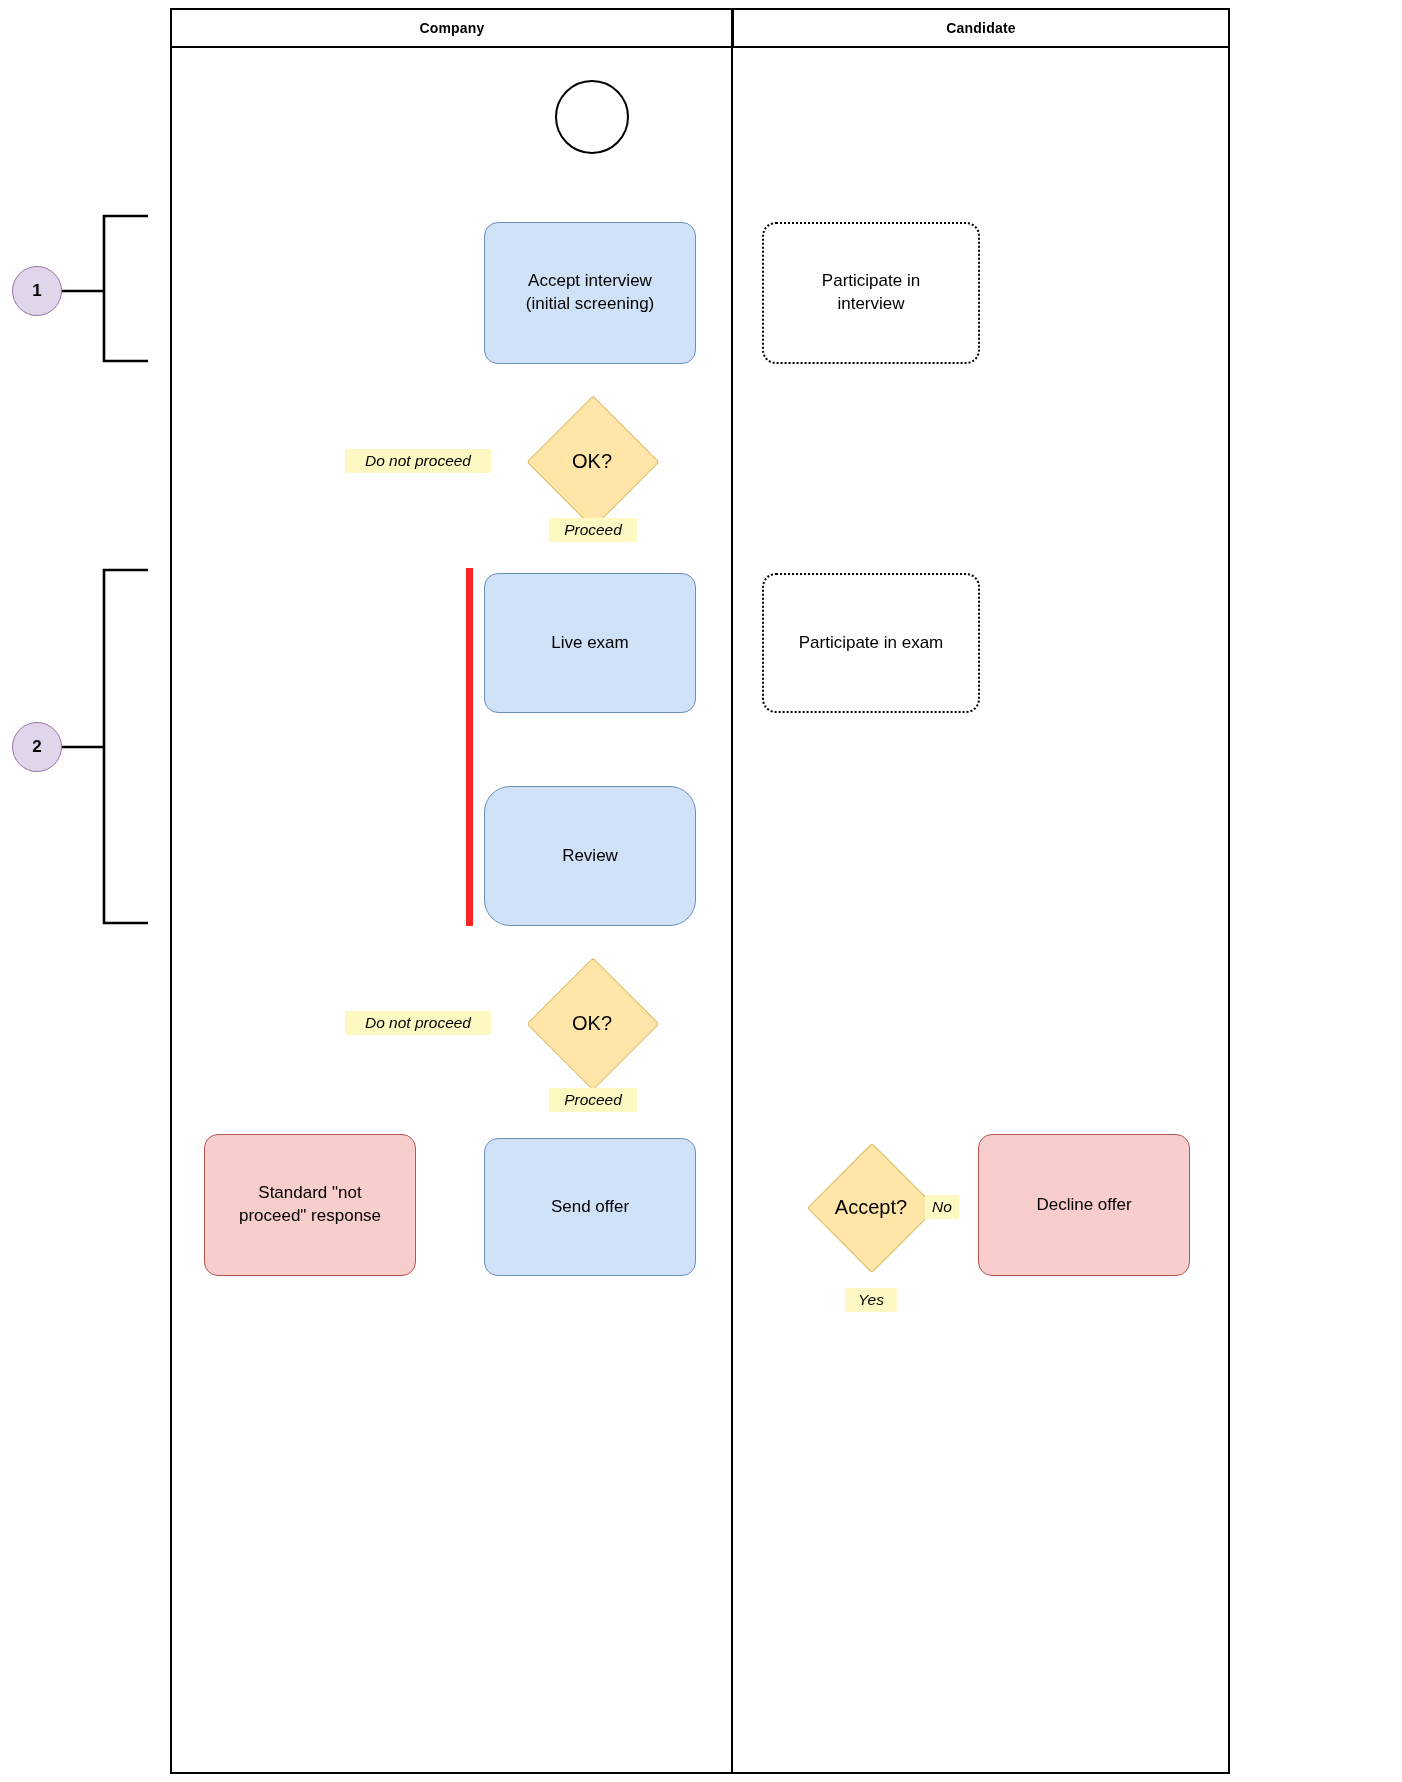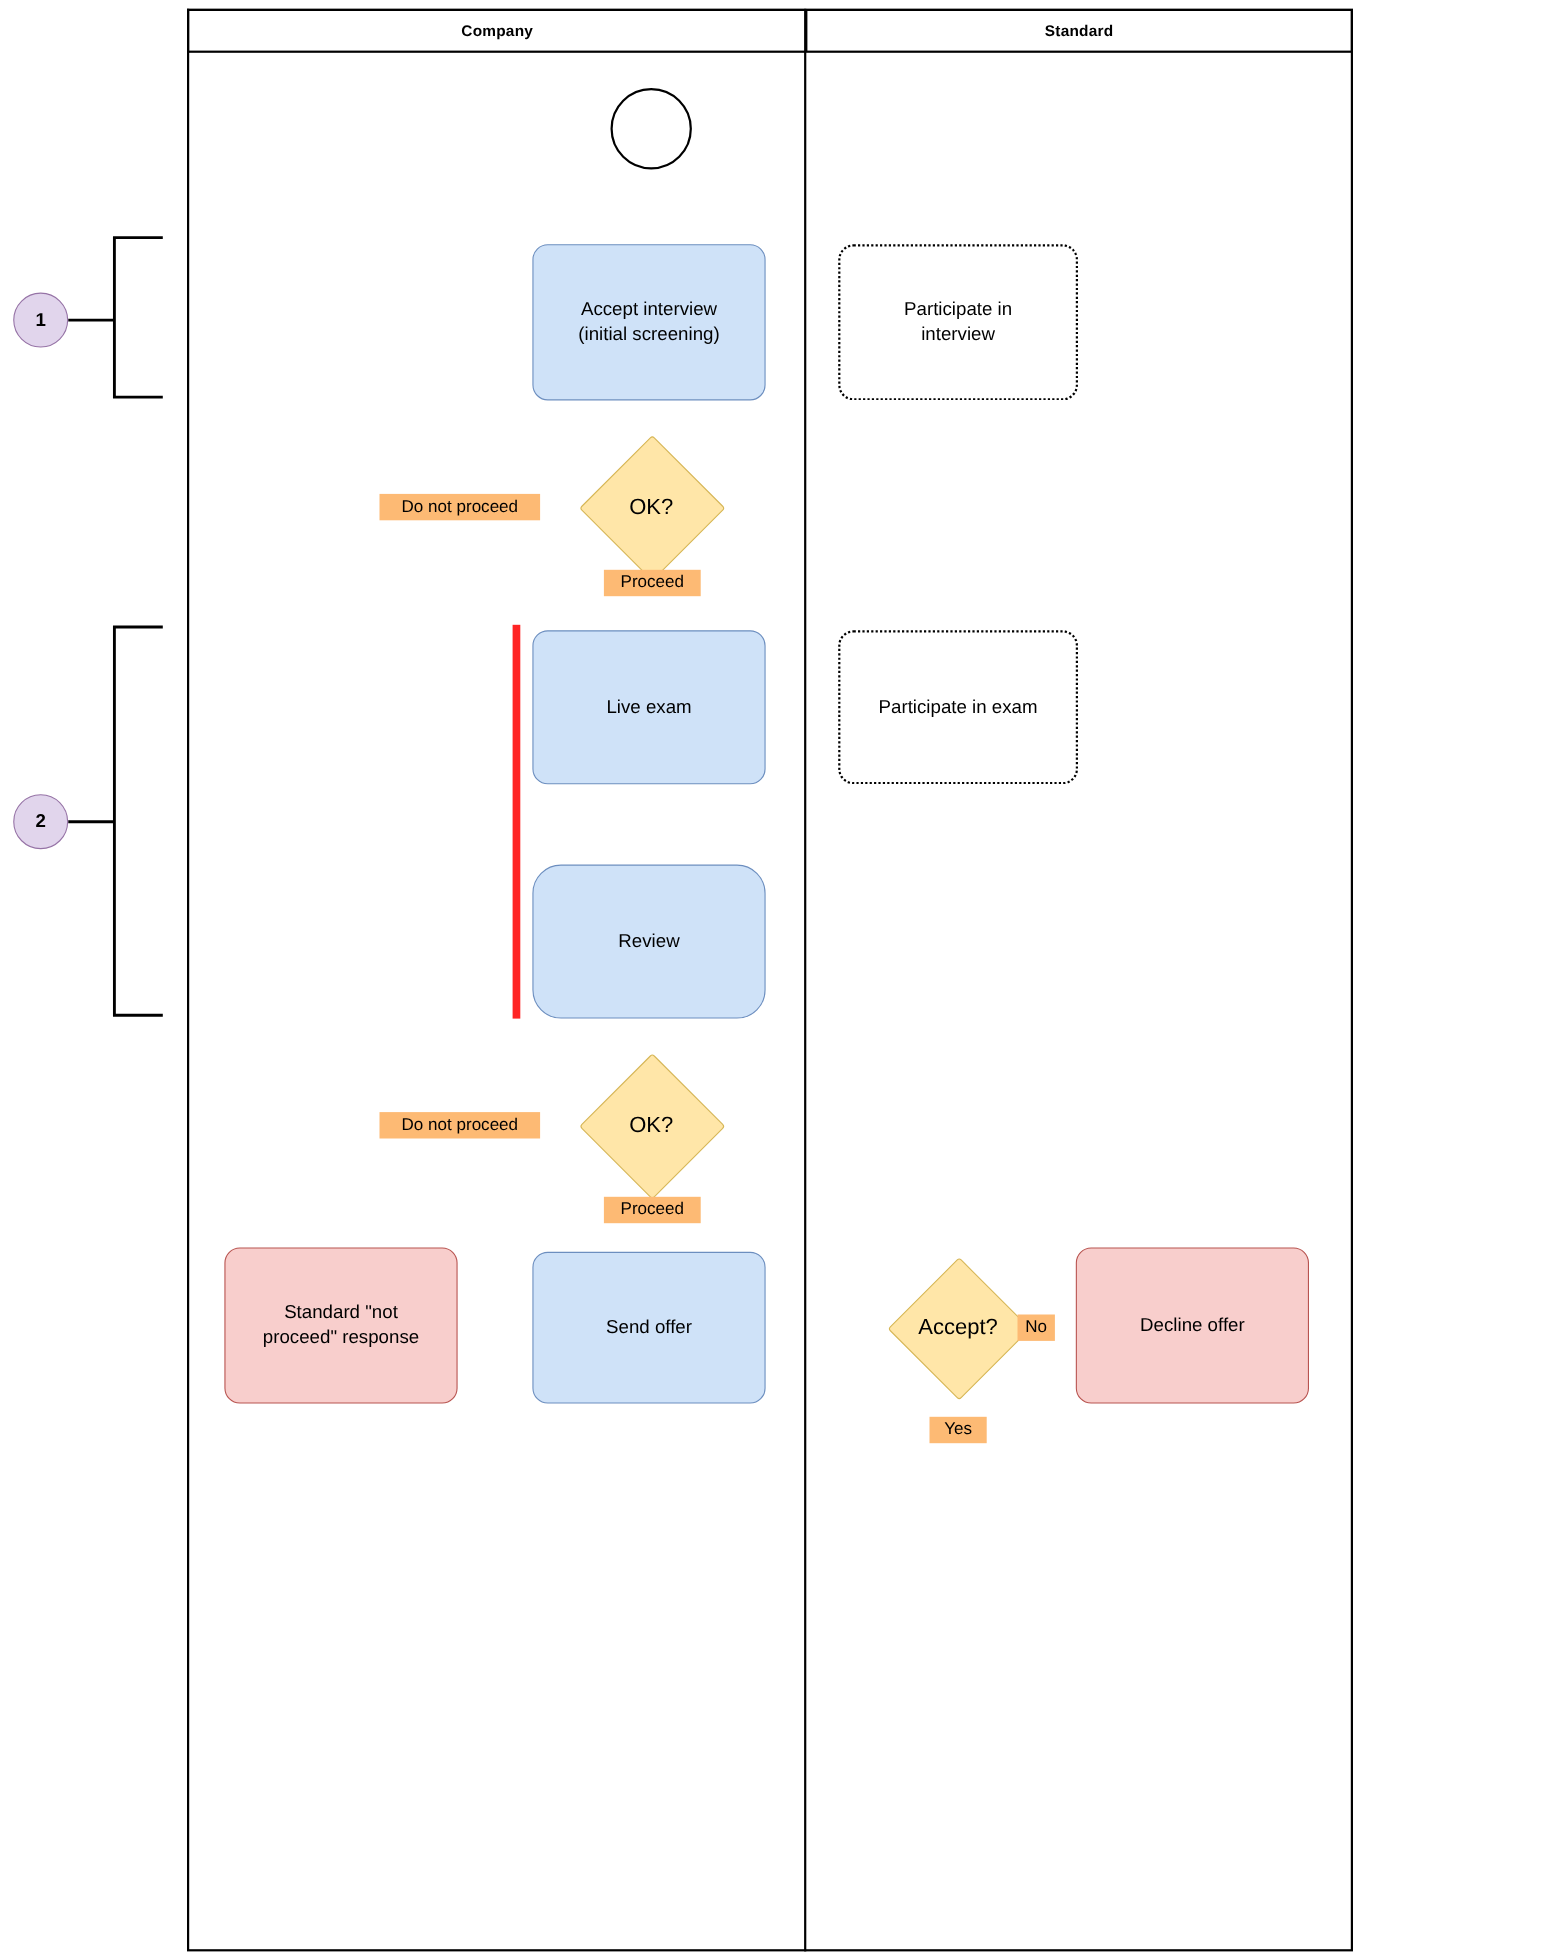--- a/index.html
+++ b/index.html
@@ -49,22 +49,22 @@
   .diamond-label{position:relative;z-index:2;font-size:20px;}
 
   
   .marker-circle{
     border-radius:50%;background:#e1d5ec;border:1.6px solid #9673a6;
     display:flex;align-items:center;justify-content:center;
     font-weight:bold;font-size:17px;
   }
   .redbar{background:#ff2424;}
   .edge-label{
-    background:#fdba74;font-size:15.5px;padding:0 3px;white-space:nowrap;
-    display:flex;align-items:center;justify-content:center;
+    background:#fef9c3;font-size:15.5px;padding:0 3px;white-space:nowrap;
+    display:flex;align-items:center;justify-content:center;font-style:italic;
   }
   svg.ov{position:absolute;left:0;top:0;width:1402px;height:1782px;overflow:visible;}
 </style>
 </head>
 <body>
 
 <div id="stage">
 
   <svg class="ov" viewBox="0 0 1402 1782">
     <defs>
@@ -134,21 +134,21 @@
       <path d="M652,925 L671,925" stroke="#000000" stroke-width="2.8"></path>
     </g>
   </svg>
 
   <div class="abs pool"></div>
   <div class="abs lane-divider"></div>
   <div class="abs lane-header company">
     <span>Company</span>
   </div>
   <div class="abs lane-header candidate">
-    <span>Standard</span>
+    <span>Candidate</span>
   </div>
 
   <div class="abs marker-circle" style="left:12px;top:266px;width:50px;height:50px;">
     <span>1</span>
   </div>
   <div class="abs marker-circle" style="left:12px;top:722px;width:50px;height:50px;">
     <span>2</span>
   </div>
 
   <div class="abs redbar" style="left:466px;top:568px;width:7px;height:358px;"></div>

